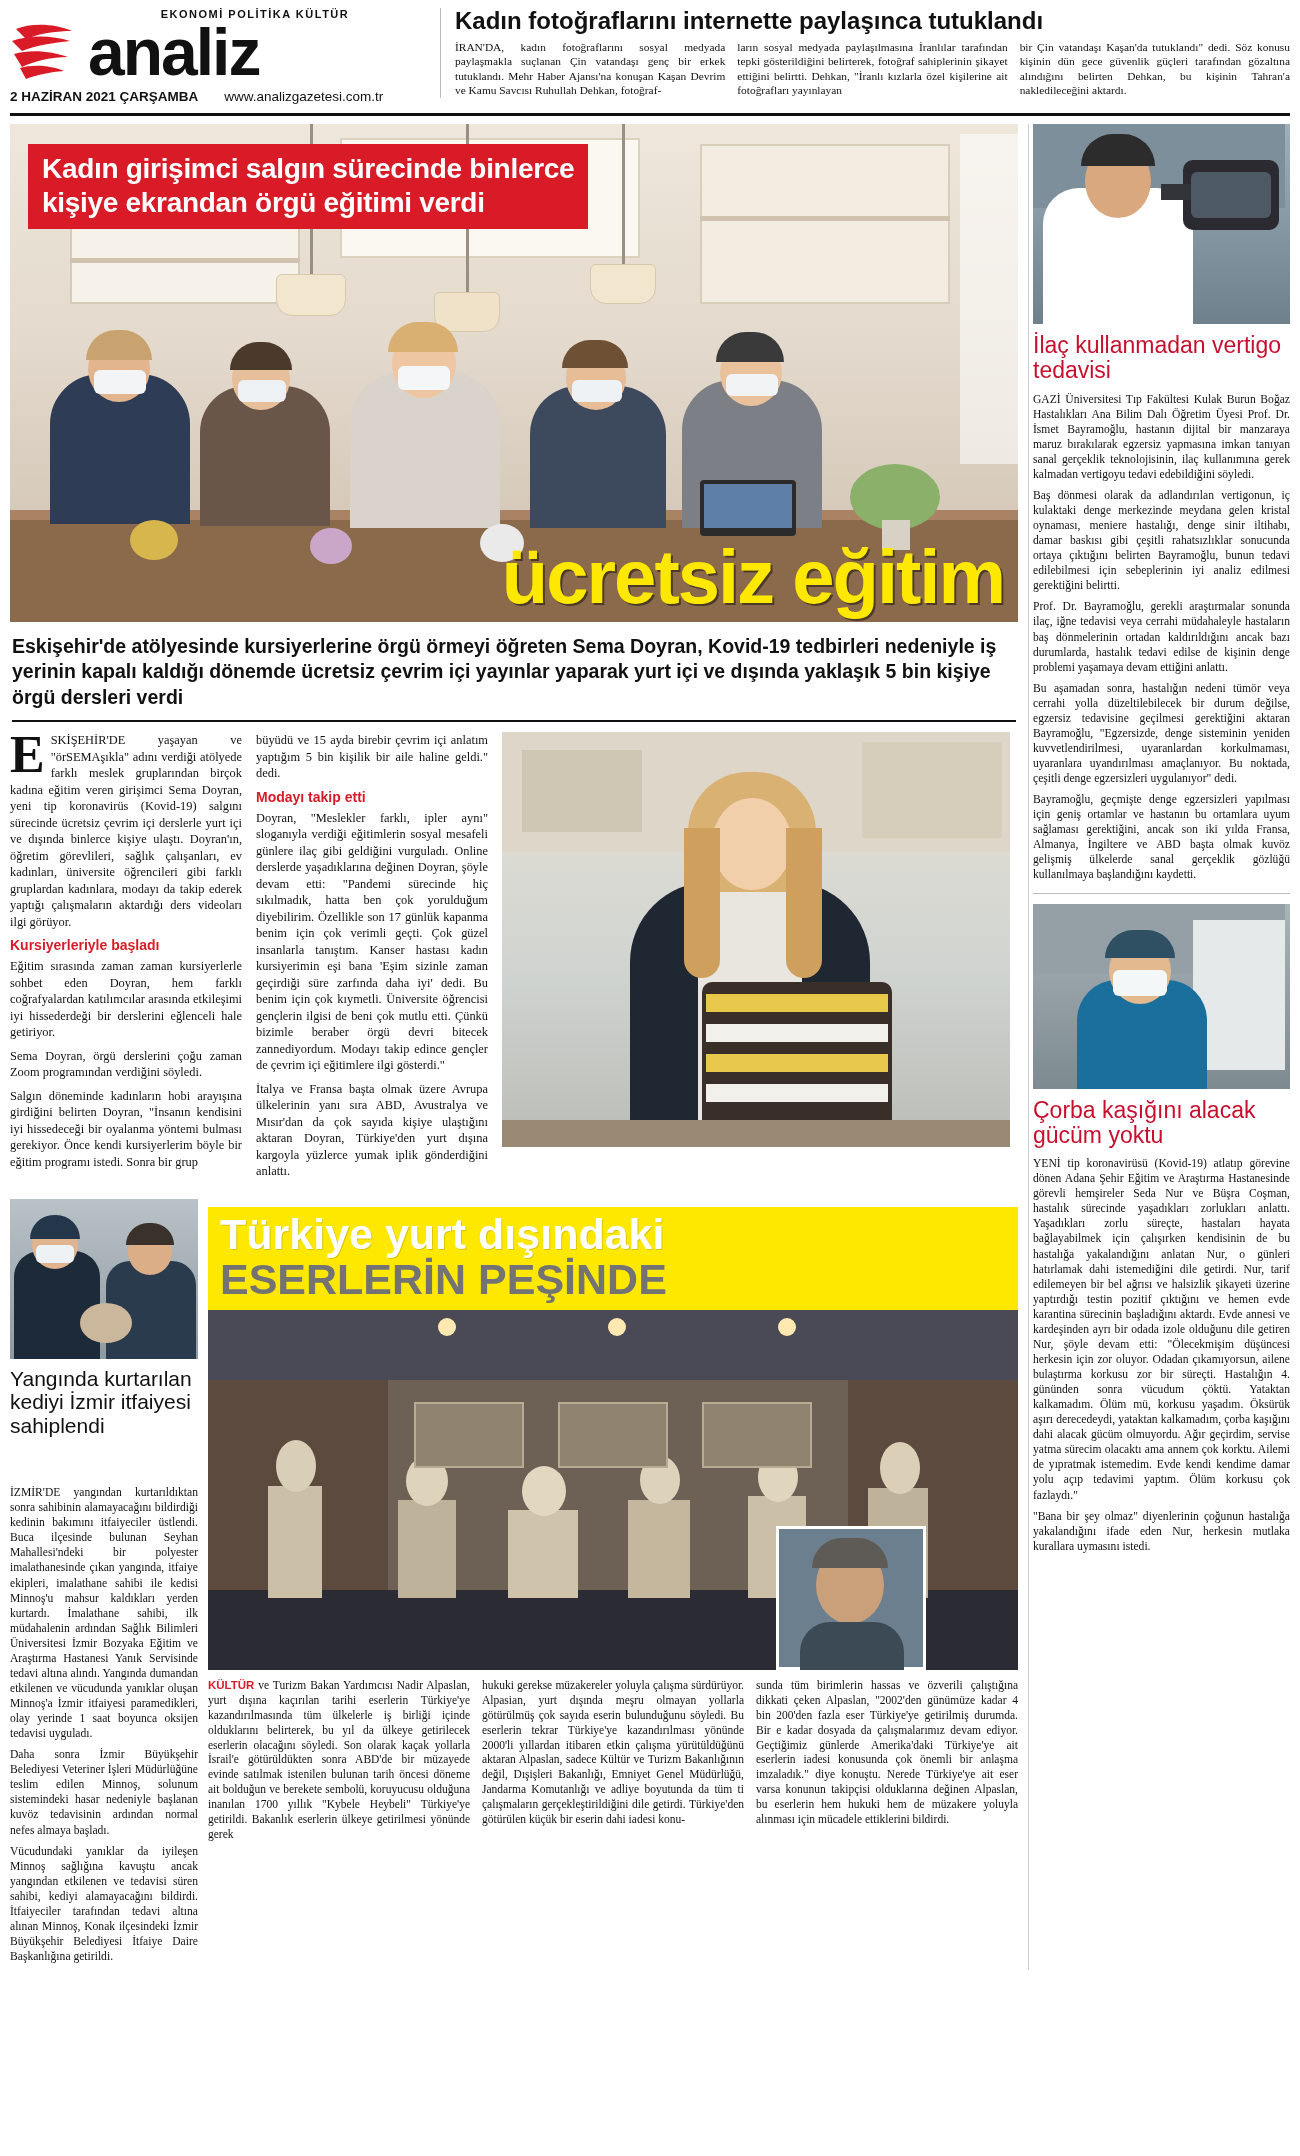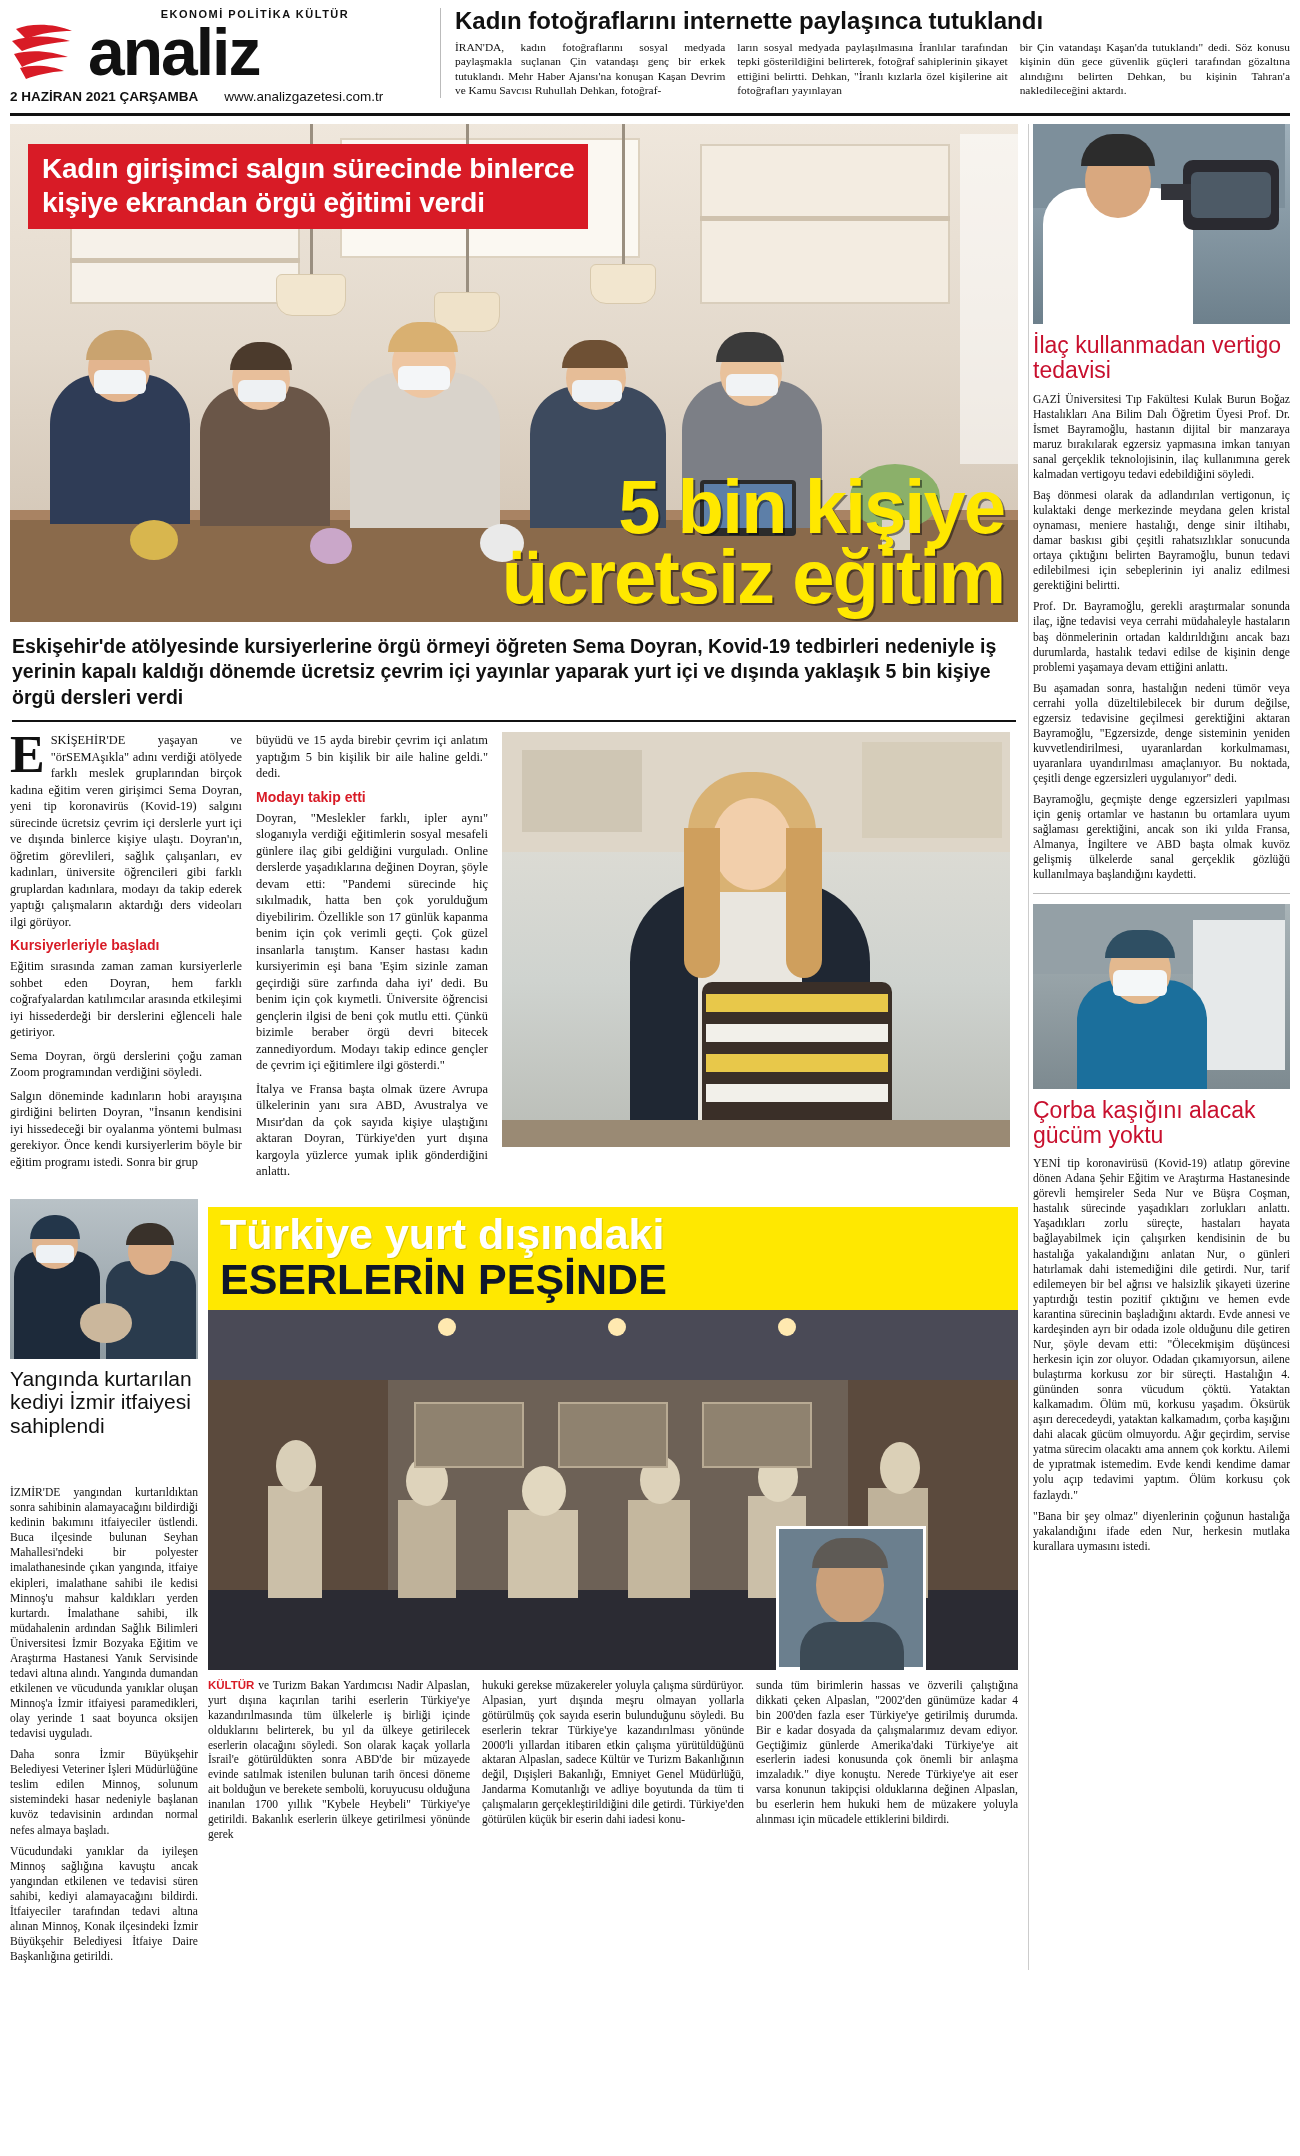--- a/index.html
+++ b/index.html
@@ -99,21 +99,21 @@
   .cat-photo { width:100%; height:160px; position:relative; overflow:hidden; background:#8d8377; }
   .side-head {
     font-family:"Liberation Sans", sans-serif; font-size:21px; font-weight:normal;
     line-height:1.12; margin:8px 0 7px 0; color:#111;
   }
   .side-body { font-size:11.6px; line-height:1.3; text-align:justify;margin-top:48px; }
   .side-body p { margin:0 0 6px 0; }
 
   .kultur-title-wrap { background:#ffe800; padding:6px 12px 8px 12px; }
   .kt1 { font-family:"Liberation Sans", sans-serif; font-weight:bold; font-size:43px; line-height:1.02; color:#ffffff; text-shadow:1px 1px 0 rgba(0,0,0,.15); }
-  .kt2 { font-family:"Liberation Sans", sans-serif; font-weight:bold; font-size:43px; line-height:1.02; color:#0f172a; margin-top:2px; }
+  .kt2 { font-family:"Liberation Sans", sans-serif; font-weight:bold; font-size:43px; line-height:1.02; color:#737373; margin-top:2px; }
   .museum-photo { width:100%; height:360px; position:relative; overflow:hidden; background:#2b2b33; margin-top:0; }
 
   .kultur-cols { display:flex; gap:12px; margin-top:8px; }
   .kcol { flex:1; font-size:11.5px; line-height:1.29; text-align:justify; }
   .kcol p { margin:0 0 6px 0; }
   .kbadge { font-family:"Liberation Sans", sans-serif; font-weight:bold; color:#d81b26; }
 
   
   .r-photo { width:100%; height:200px; position:relative; overflow:hidden; background:#4b5a66; }
   .r-head {
@@ -226,21 +226,20 @@
 
           <div class="rect" style="left:950px;top:10px;width:58px;height:330px;background:rgba(255,255,255,.55);"></div>
         </div>
 
         <div class="lead-title">
           <span>Kadın girişimci salgın sürecinde binlerce</span><br>
           <span>kişiye ekrandan örgü eğitimi verdi</span>
         </div>
 
         <div class="lead-overtitle">
-          <span>5 bin kişiye</span>
           <span>ücretsiz eğitim</span>
         </div>
       </div>
 
       <div class="deck">Eskişehir'de atölyesinde kursiyerlerine örgü örmeyi öğreten Sema Doyran, Kovid-19 tedbirleri nedeniyle iş yerinin kapalı kaldığı dönemde ücretsiz çevrim içi yayınlar yaparak yurt içi ve dışında yaklaşık 5 bin kişiye örgü dersleri verdi</div>
 
       <div class="article">
         <div class="acol acol1">
           <p class="dropcap">ESKİŞEHİR'DE yaşayan ve "örSEMAşıkla" adını verdiği atölyede farklı meslek gruplarından birçok kadına eğitim veren girişimci Sema Doyran, yeni tip koronavirüs (Kovid-19) salgını sürecinde ücretsiz çevrim içi derslerle yurt içi ve dışında binlerce kişiye ulaştı. Doyran'ın, öğretim görevlileri, sağlık çalışanları, ev kadınları, üniversite öğrencileri gibi farklı gruplardan kadınlara, modayı da takip ederek yaptığı çalışmaların aktardığı ders videoları ilgi görüyor.</p>
           <div class="subhead">Kursiyerleriyle başladı</div>

